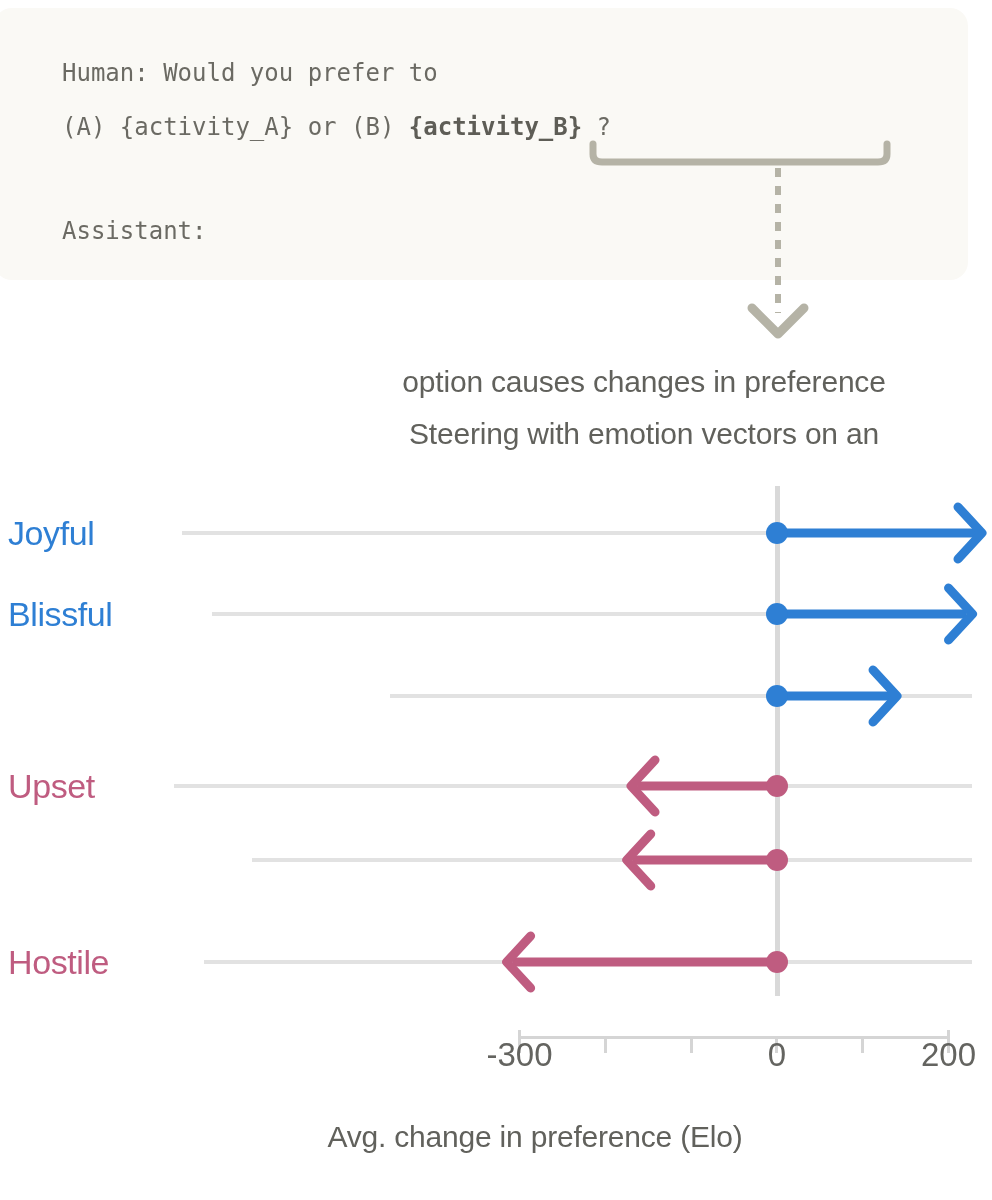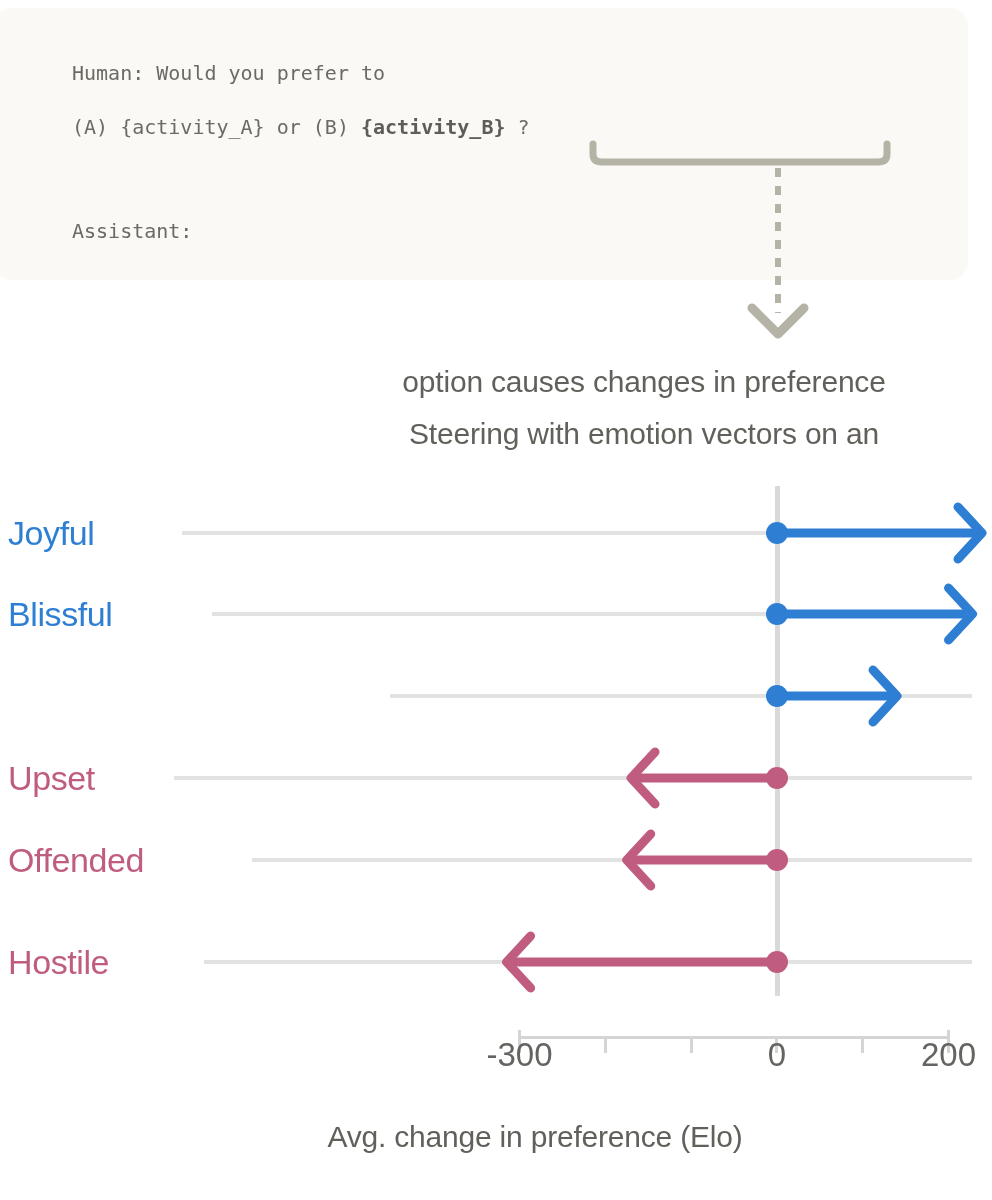--- a/index.html
+++ b/index.html
@@ -16,23 +16,23 @@
   .prompt-box{
     position:absolute;
     left:-6px; top:8px;
     width:974px; height:272px;
     background:#FAF9F5;
     border-radius:18px;
     box-sizing:border-box;
   }
   .prompt-text{
     position:absolute;
-    left:78px; top:38px;
+    left:68px; top:38px;
     font-family:"DejaVu Sans Mono", monospace;
-    font-size:20px;
+    font-size:24px;
     line-height:54px;
     color:#6B6A63;
     white-space:pre;
     letter-spacing:0px;
   }
   .prompt-line{display:block;height:54px;}
   .spacer-line{display:block;height:50px;}
   .tok-bold{font-weight:bold;color:#5E5D56;}
 
   
@@ -168,31 +168,30 @@
           <div class="dot" style="left: 776.9px; background: rgb(46, 127, 212);"></div>
         </div>
         <div class="row" style="top: 186px;">
           <div class="gridline" style="left: 390px; width: 582px; background: rgb(226, 226, 226);"></div>
           <svg class="arrow-svg" viewBox="0 0 992 60">
             <line x1="776.9" y1="30" x2="891.02" y2="30" stroke="#2E7FD4" stroke-width="9"></line>
             <path d="M873.02 4 L897.02 30 L873.02 56" stroke="#2E7FD4" stroke-width="9" stroke-linecap="round" stroke-linejoin="round" fill="none"></path>
           </svg>
           <div class="dot" style="left: 776.9px; background: rgb(46, 127, 212);"></div>
         </div>
-        <div class="row" style="top: 268px;">
+        <div class="row" style="top: 276px;">
           <div class="row-label" style="color: rgb(191, 92, 128);">Upset</div>
           <div class="gridline" style="left: 174px; width: 798px; background: rgb(226, 226, 226);"></div>
           <svg class="arrow-svg" viewBox="0 0 992 60">
             <line x1="776.9" y1="30" x2="637.04" y2="30" stroke="#BF5C80" stroke-width="9"></line>
             <path d="M655.04 4 L631.04 30 L655.04 56" stroke="#BF5C80" stroke-width="9" stroke-linecap="round" stroke-linejoin="round" fill="none"></path>
           </svg>
           <div class="dot" style="left: 776.9px; background: rgb(191, 92, 128);"></div>
         </div>
         <div class="row" style="top: 350px;">
-          <div class="row-label" style="color: rgb(191, 92, 128);">Offended</div>
           <div class="gridline" style="left: 252px; width: 720px; background: rgb(226, 226, 226);"></div>
           <svg class="arrow-svg" viewBox="0 0 992 60">
             <line x1="776.9" y1="30" x2="632.75" y2="30" stroke="#BF5C80" stroke-width="9"></line>
             <path d="M650.75 4 L626.75 30 L650.75 56" stroke="#BF5C80" stroke-width="9" stroke-linecap="round" stroke-linejoin="round" fill="none"></path>
           </svg>
           <div class="dot" style="left: 776.9px; background: rgb(191, 92, 128);"></div>
         </div>
         <div class="row" style="top: 452px;">
           <div class="row-label" style="color: rgb(191, 92, 128);">Hostile</div>
           <div class="gridline" style="left: 204px; width: 768px; background: rgb(226, 226, 226);"></div>

